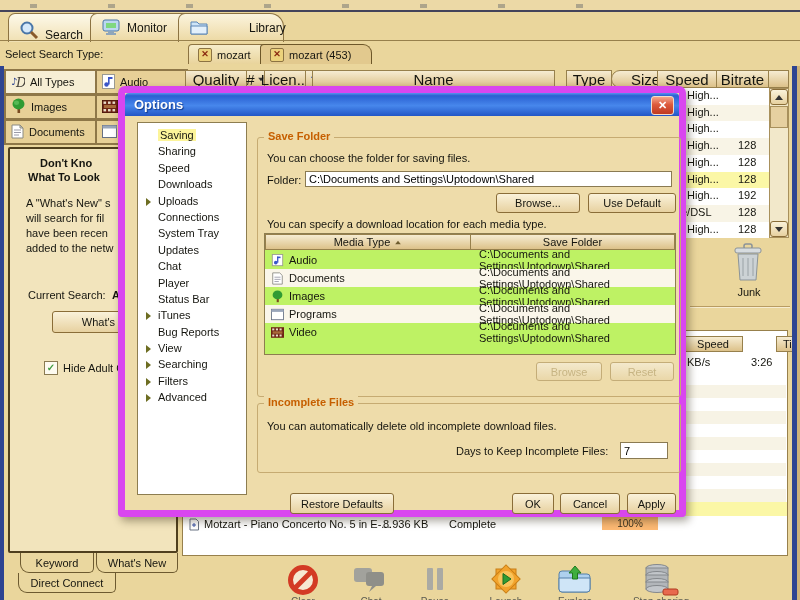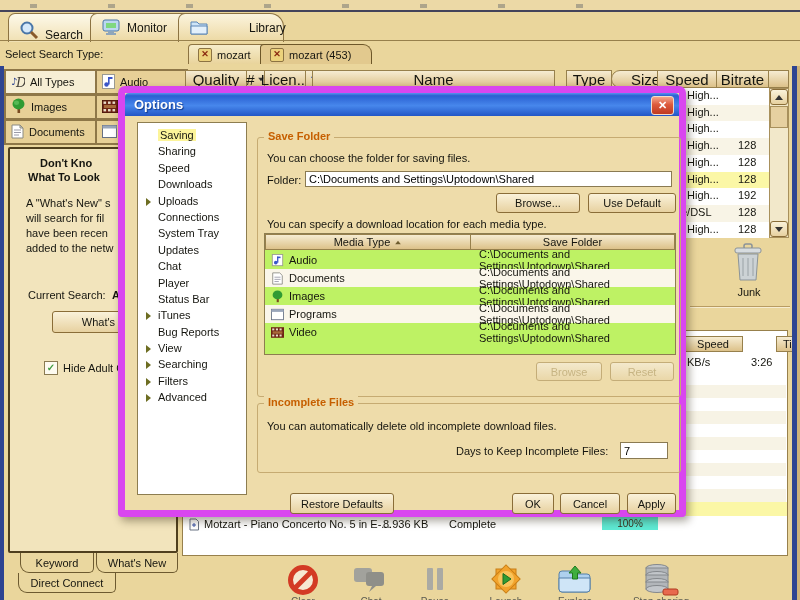--- a/index.html
+++ b/index.html
@@ -293,21 +293,21 @@
   <div class="abs" style="left:183px;top:517px;width:604px;height:15px;background:#fff;">
     <span style="position:absolute;left:6px;top:1px;">
       <svg width="10" height="13" viewBox="0 0 10 13">
           <path d="M1 1 h6 l2.5 2.5 V12 H1z" fill="#fff" stroke="#6a7484"></path>
           <path d="M3 7 h4 M5 5 v4" stroke="#3a55a8"></path>
         </svg>
     </span>
     <span style="position:absolute;left:21px;top:1px;">Motzart - Piano Concerto No. 5 in E-...</span>
     <span style="position:absolute;left:200px;top:1px;">8.936 KB</span>
     <span style="position:absolute;left:266px;top:1px;">Complete</span>
-    <span style="position:absolute;left:419px;top:0px;width:56px;height:13px;background:#5eead4;
+    <span style="position:absolute;left:419px;top:0px;width:56px;height:13px;background:#fdba74;
       display:flex;align-items:center;justify-content:center;font-size:10px;color:#3a3220;">
       <span>100%</span>
     </span>
   </div>
 
   <div class="abs" style="left:8px;top:147px;width:170px;height:406px;background:#f2e4bc;border:2px solid #4f3f1e;border-radius:2px;box-sizing:border-box;overflow:hidden;">
     <div class="abs" style="left:30px;top:8px;font-weight:bold;white-space:nowrap;">Don't Kno</div>
     <div class="abs" style="left:18px;top:22px;font-weight:bold;white-space:nowrap;">What To Look</div>
     <div class="abs" style="left:16px;top:48px;white-space:nowrap;">A "What's New" s</div>
     <div class="abs" style="left:16px;top:63px;white-space:nowrap;">will search for fil</div>

